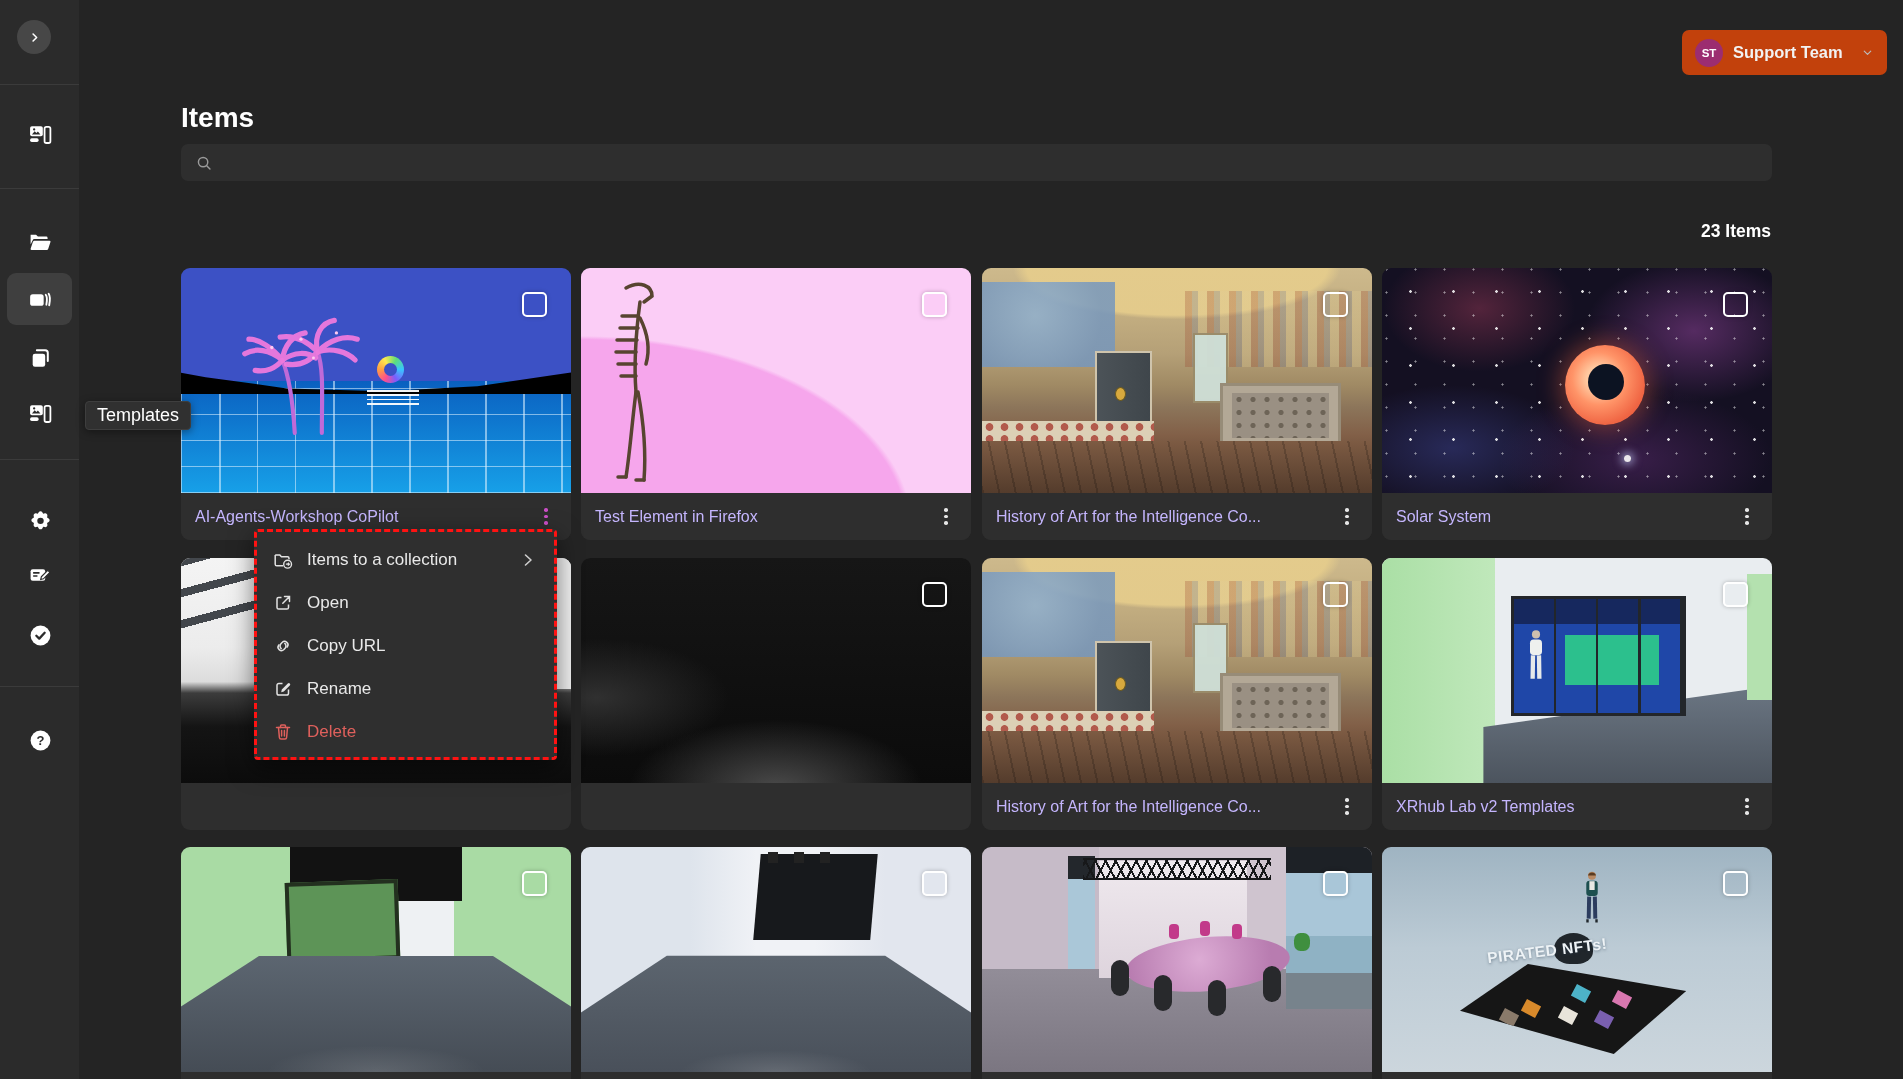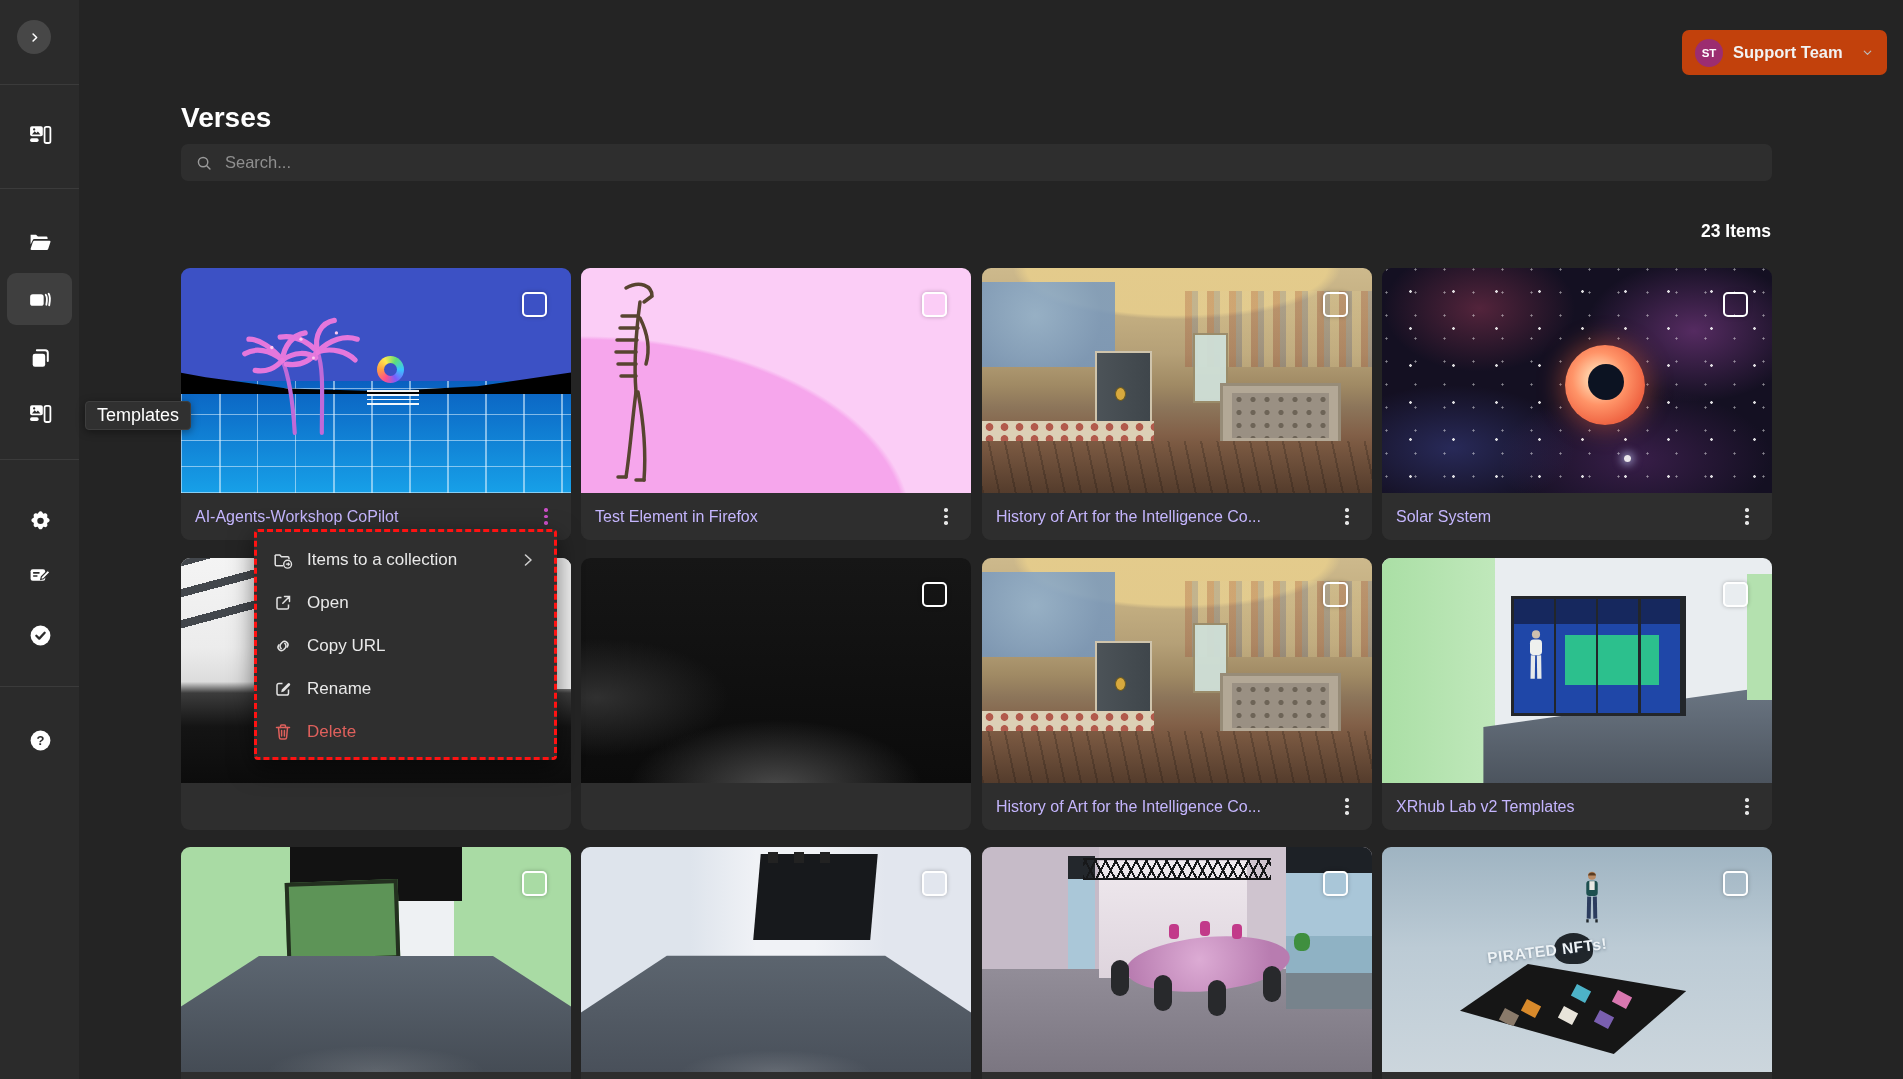--- a/index.html
+++ b/index.html
@@ -278,36 +278,35 @@
   <div class="sb-btn" style="top:716px">
     <svg viewBox="0 0 24 24">
       <circle cx="12" cy="12" r="9.5" fill="#fff"></circle>
       <text x="12" y="16.3" text-anchor="middle" font-size="12.5" font-weight="bold" fill="#2b2b2b" font-family="Liberation Sans, sans-serif">?</text>
     </svg>
   </div>
 </nav>
 
 <div class="tooltip">Templates</div>
 
-<h1 class="page-title">Verses</h1>
+<h1 class="page-title">Items</h1>
 
 <div class="user-pill">
   <div class="avatar">ST</div>
   <div class="user-name">Support Team</div>
   <svg class="user-chevron" viewBox="0 0 20 20">
     <path d="M5 8l5 5 5-5" stroke="#bbb" stroke-width="1.8" fill="none" stroke-linecap="round" stroke-linejoin="round"></path>
   </svg>
 </div>
 
 <div class="search-bar">
   <svg viewBox="0 0 20 20">
     <circle cx="9" cy="9" r="5.2" stroke="#9a9a9a" stroke-width="1.6" fill="none"></circle>
     <path d="M13 13l3.6 3.6" stroke="#9a9a9a" stroke-width="1.6" stroke-linecap="round"></path>
   </svg>
-  <input type="text" placeholder="Search..." style="">
 </div>
 
 <div class="items-count">23 Items</div>
 
 <div class="card" style="left:181px;top:268px">
   <div class="thumb t0">
     <svg class="palms" viewBox="0 0 140 120">
       <g stroke="#c06ad8" stroke-width="4" fill="none" stroke-linecap="round">
         <path d="M52 118 C50 85 46 62 40 48"></path>
           <path d="M78 118 C78 82 80 58 74 40"></path>

